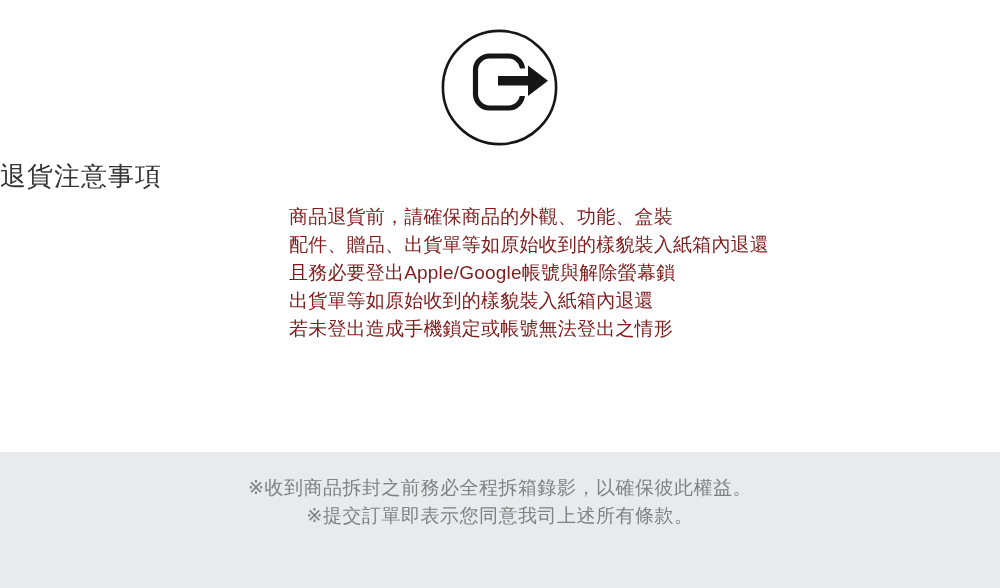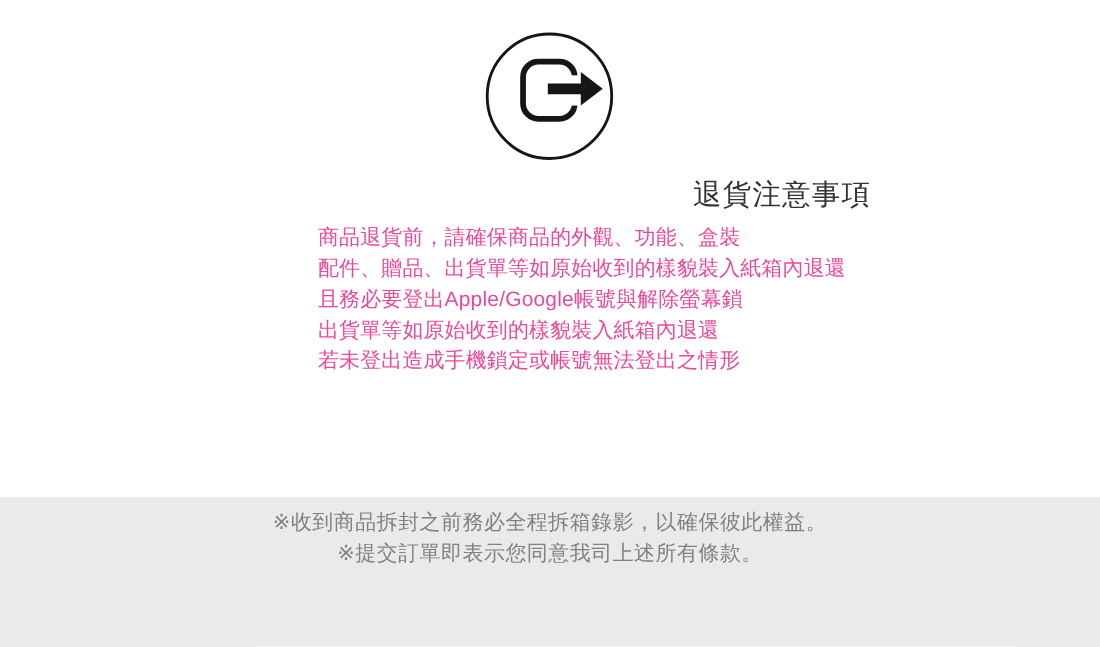--- a/index.html
+++ b/index.html
@@ -22,45 +22,45 @@
     left: 441px;
     width: 117px;
     height: 117px;
   }
   .icon-wrap svg { display: block; width: 100%; height: 100%; }
   .title {
     position: absolute;
     top: 162px;
     left: 0;
     width: 792px;
-    text-align: right;
+    text-align: left;
     font-size: 26px;
     line-height: 28px;
     font-weight: 400;
     color: #333333;
     letter-spacing: 1px;
   }
   .body-lines {
     position: absolute;
     top: 203px;
     left: 289px;
     font-size: 19px;
     line-height: 28px;
-    color: #ec4899;
+    color: #7f1d1d;
     letter-spacing: 0.2px;
   }
   .body-lines p { margin: 0; }
   .footer {
     position: absolute;
     top: 452px;
     left: 0;
     width: 1000px;
     height: 136px;
     background: #e9eaec;
-    padding-top: 10px;
+    padding-top: 22px;
     text-align: center;
     font-size: 19px;
     line-height: 28px;
     color: #818181;
     letter-spacing: 0.5px;
   }
   .footer p { margin: 0; }
 </style>
 </head>
 <body>

